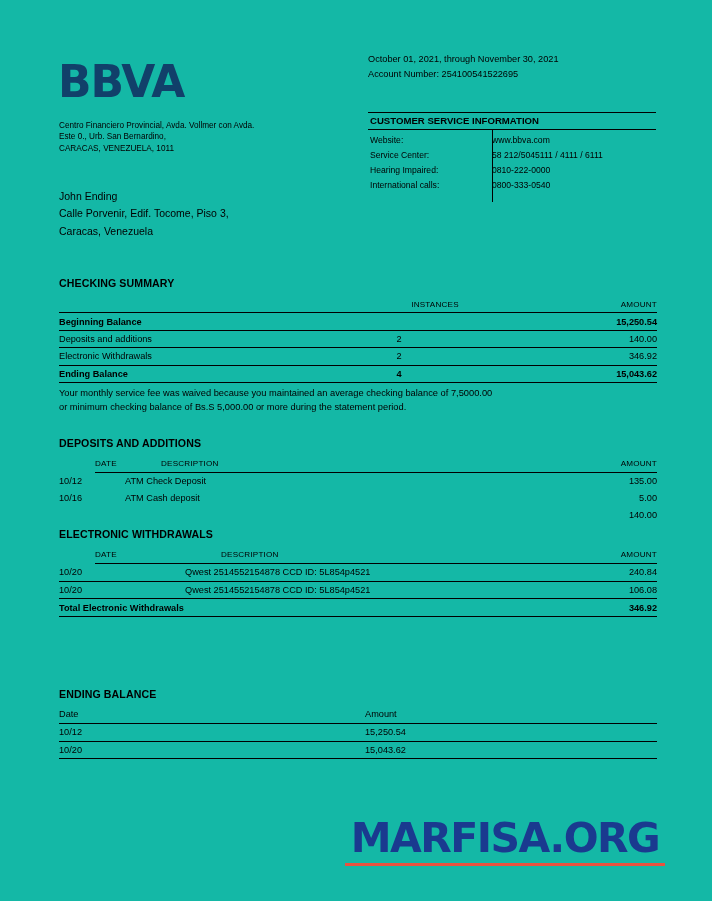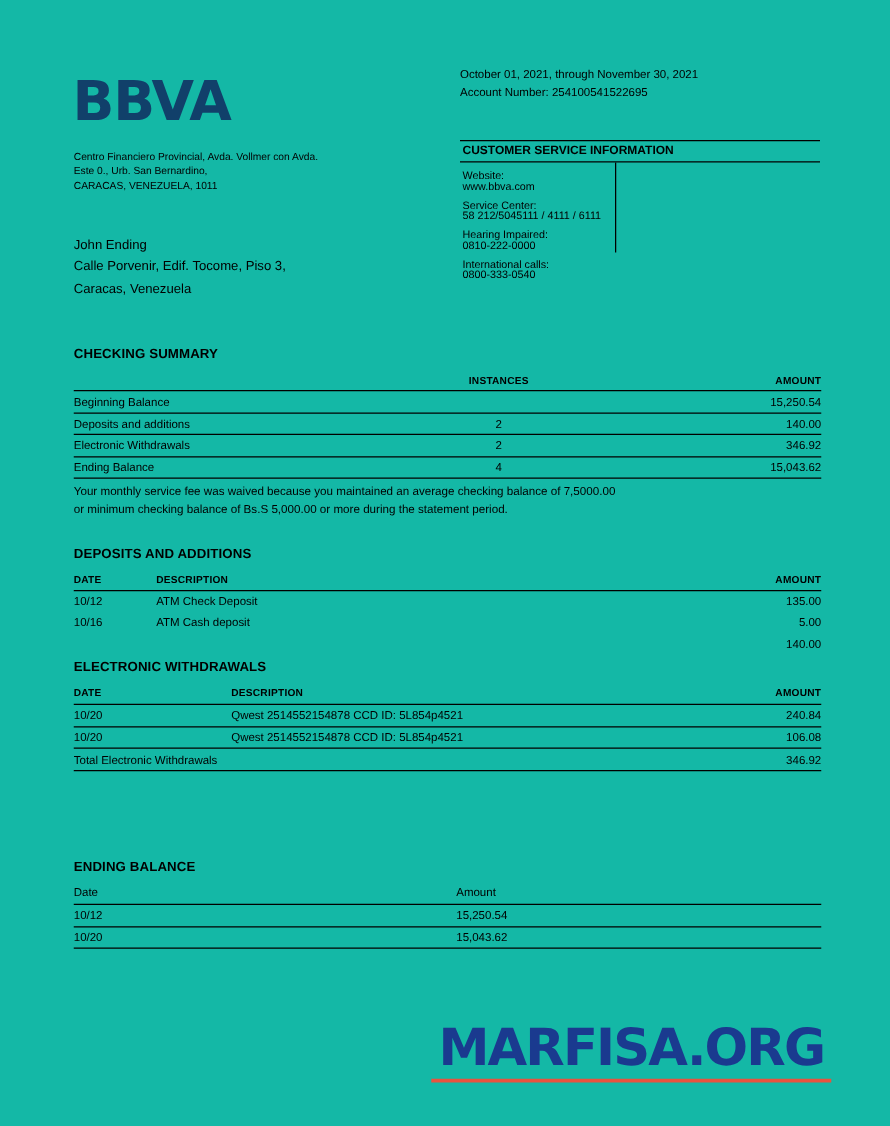--- a/index.html
+++ b/index.html
@@ -76,21 +76,20 @@
   }
   .csi-rows {
     position: relative;
     padding-top: 3px;
   }
   .csi-row {
     display: flex;
     font-size: 8.6px;
     line-height: 1.0;
     padding: 3.2px 0 3.2px 2px;
-    flex-direction: column;
   }
   .csi-row .lbl { width: 122px; }
   .csi-row .val { flex: 1; }
   .csi-divider {
     position: absolute;
     left: 124px;
     top: 0;
     width: 0;
     height: 72px;
     border-left: 1px solid #000;
@@ -105,25 +104,26 @@
   }
 
   .tbl {
     position: absolute;
     font-size: 9.2px;
   }
   .row {
     display: flex;
     align-items: baseline;
   }
-  .bold { font-weight: normal; }
+  .bold { font-weight: bold; }
   .hdr {
-    font-weight: bold;
+    font-weight: normal;
     font-size: 8.1px;
     letter-spacing: 0.2px;
+    margin-left: 36px;
   }
   .rule-top { border-top: 1px solid #000; }
   .rule-bot { border-bottom: 1px solid #000; }
 
   
   #checking-summary { left: 59px; top: 277px; width: 598px; }
   #checking-summary .c1 { width: 250px; }
   #checking-summary .c2 { width: 180px; text-align: center; }
   #checking-summary .c3 { flex: 1; text-align: right; }
   #checking-summary .row { padding: 3.2px 0; }

